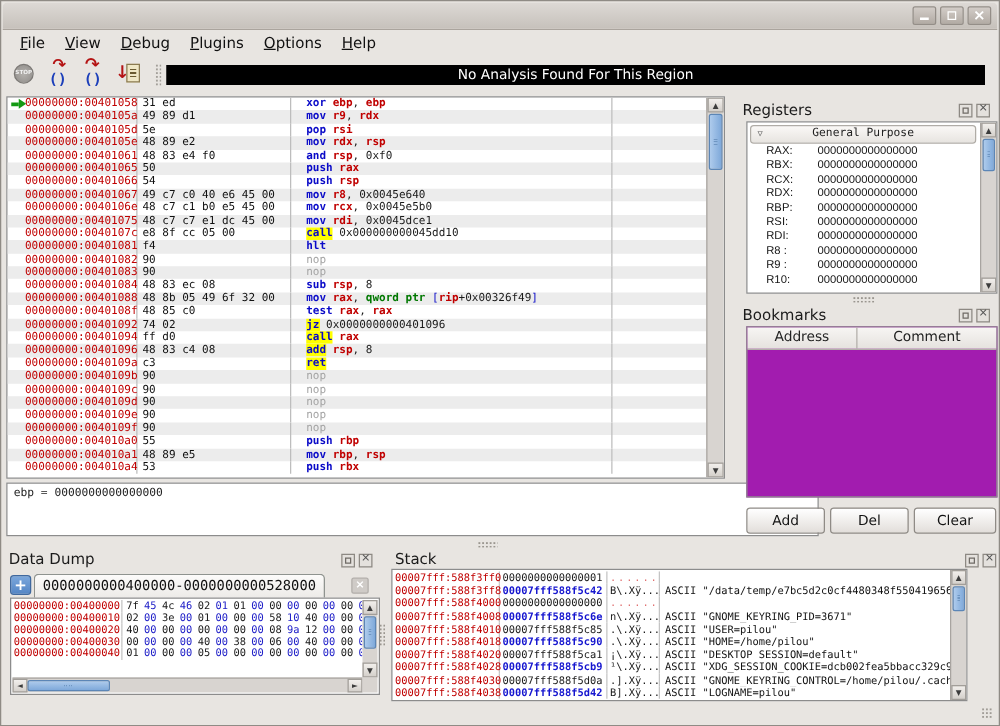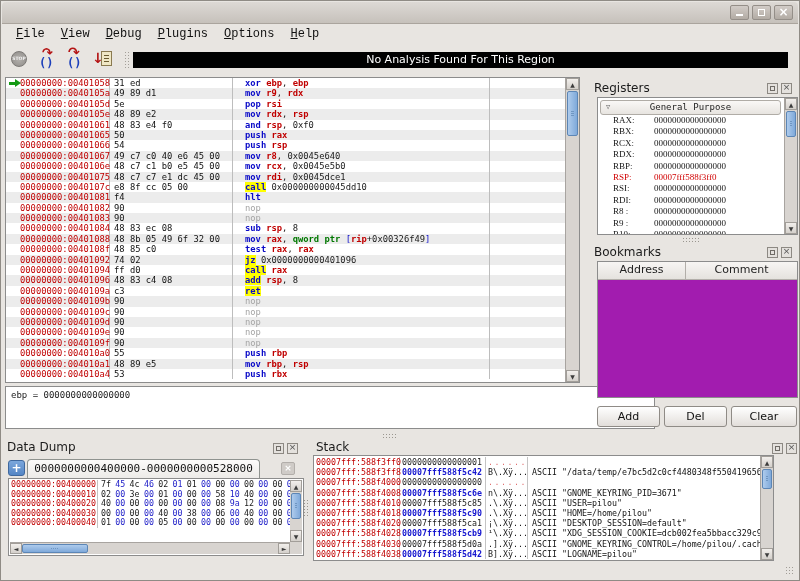--- a/index.html
+++ b/index.html
@@ -12,21 +12,21 @@
     background:linear-gradient(#ddd9d5,#c6c1bb);border-bottom:1px solid #aaa49d;
     border-radius:4px 4px 0 0;text-align:center;font-size:12px;font-weight:bold;color:#1b1b1b;line-height:21px;}
   .winbtns{position:absolute;right:5px;top:3px;display:flex;gap:3px;}
   .wbtn{width:19px;height:15px;border:1px solid #948e88;border-radius:2px;position:relative;
     background:linear-gradient(#d2ccc7,#b2aba4);box-sizing:border-box;}
   .wbtn-min::after{content:"";position:absolute;left:5px;right:5px;bottom:3px;height:2px;background:#fff;}
   .wbtn-max::after{content:"";position:absolute;left:5px;right:5px;top:3px;bottom:3px;border:1.5px solid #fff;}
   .wbtn-close::after{content:"×";position:absolute;left:0;right:0;top:-1px;text-align:center;color:#fff;font-size:12px;font-weight:bold;line-height:15px;}
 
   
-  .menubar{position:absolute;top:22px;left:2px;right:2px;height:22px;display:flex;align-items:center;padding-left:5px;font-family:Liberation Mono, monospace;}
+  .menubar{position:absolute;top:22px;left:2px;right:2px;height:22px;display:flex;align-items:center;padding-left:5px;}
   .menu-item{font-size:12px;color:#111;padding:2px 8px;}
 
   
   .toolbar{position:absolute;top:44px;left:2px;right:2px;height:30px;display:flex;align-items:center;padding-left:5px;}
   .tbicon{width:24px;height:24px;margin-right:4px;position:relative;}
   .stop-circle{position:absolute;left:3px;top:3px;width:16px;height:16px;border-radius:50%;
     background:radial-gradient(#b5b2ae,#8e8b88);border:1px solid #7c7976;box-sizing:border-box;
     color:#f2f2f2;font-size:4.5px;font-weight:bold;text-align:center;line-height:14px;letter-spacing:0;}
   .paren{position:absolute;left:3px;top:8px;color:#1c3fba;font-weight:bold;font-size:12px;font-family:"DejaVu Sans Mono",monospace;}
   .redarrow{position:absolute;left:6px;top:-3px;color:#b41414;font-weight:bold;font-size:13px;}
@@ -78,21 +78,21 @@
   .dock-float::after{content:"";position:absolute;inset:2px;border:1px solid #6f6b66;}
   .dock-close::after{content:"×";position:absolute;left:0;right:0;top:-2px;text-align:center;font-size:9px;color:#555;line-height:11px;}
   .dots-h{position:absolute;background-image:radial-gradient(#9a968f 1px,transparent 1px);background-size:3px 3px;}
 
   
   .regframe{position:absolute;left:596px;top:96px;width:201px;height:138px;background:#fff;border:1px solid #8c8c8c;box-sizing:border-box;overflow:hidden;}
   .reghead{position:absolute;left:2px;top:2px;right:16px;height:13px;border:1px solid #b0aca6;border-radius:3px;
     background:linear-gradient(#faf8f6,#e7e4e0);font-size:9px;text-align:center;line-height:12px;color:#222;}
   .reghead .tri{position:absolute;left:5px;top:0px;font-size:7px;color:#666;}
   .regrows{position:absolute;left:0;top:17px;right:14px;bottom:0;overflow:hidden;}
-  .reg-row{height:11.4px;line-height:11.4px;padding-left:15px;font-size:9px;font-family:Liberation Serif, serif;display:flex;color:#161616;white-space:pre;}
+  .reg-row{height:11.4px;line-height:11.4px;padding-left:15px;font-size:9px;font-family:Liberation Sans, sans-serif;display:flex;color:#161616;white-space:pre;}
   .reg-name{width:33px;}
   .reg-val{margin-left:8px;}
   .reg-row.hot{color:#d00000;}
 
   
   .bmframe{position:absolute;left:596px;top:260px;width:201px;height:137px;background:#a21caf;border:1px solid #8c8c8c;box-sizing:border-box;}
   .bmhead{position:absolute;left:0;top:0;right:0;height:17px;display:flex;background:linear-gradient(#f7f5f3,#e5e2de);border-bottom:1px solid #b2aea9;}
   .bmh{font-size:11px;color:#222;text-align:center;line-height:16px;}
   .bmh1{width:88px;border-right:1px solid #b2aea9;box-sizing:border-box;}
   .bmh2{flex:1;}
@@ -230,21 +230,20 @@
     <div class="reghead mono">
       <span class="tri">▽</span>
       <span>General Purpose</span>
     </div>
     <div class="regrows">
         <div class="reg-row"><span class="reg-name">RAX:</span><span class="reg-val">0000000000000000</span></div>
         <div class="reg-row"><span class="reg-name">RBX:</span><span class="reg-val">0000000000000000</span></div>
         <div class="reg-row"><span class="reg-name">RCX:</span><span class="reg-val">0000000000000000</span></div>
         <div class="reg-row"><span class="reg-name">RDX:</span><span class="reg-val">0000000000000000</span></div>
         <div class="reg-row"><span class="reg-name">RBP:</span><span class="reg-val">0000000000000000</span></div>
-        <div class="reg-row hot"><span class="reg-name">RSP:</span><span class="reg-val">00007fff588f3ff0</span></div>
         <div class="reg-row"><span class="reg-name">RSI:</span><span class="reg-val">0000000000000000</span></div>
         <div class="reg-row"><span class="reg-name">RDI:</span><span class="reg-val">0000000000000000</span></div>
         <div class="reg-row"><span class="reg-name">R8 :</span><span class="reg-val">0000000000000000</span></div>
         <div class="reg-row"><span class="reg-name">R9 :</span><span class="reg-val">0000000000000000</span></div>
         <div class="reg-row"><span class="reg-name">R10:</span><span class="reg-val">0000000000000000</span></div>
       </div>
     <div class="sbv" style="width:13px;">
       <div class="sb-btn sb-up">▲</div>
       <div class="sb-thumb" style="top:13px;height:26px;"></div>
       <div class="sb-btn sb-dn">▼</div>

